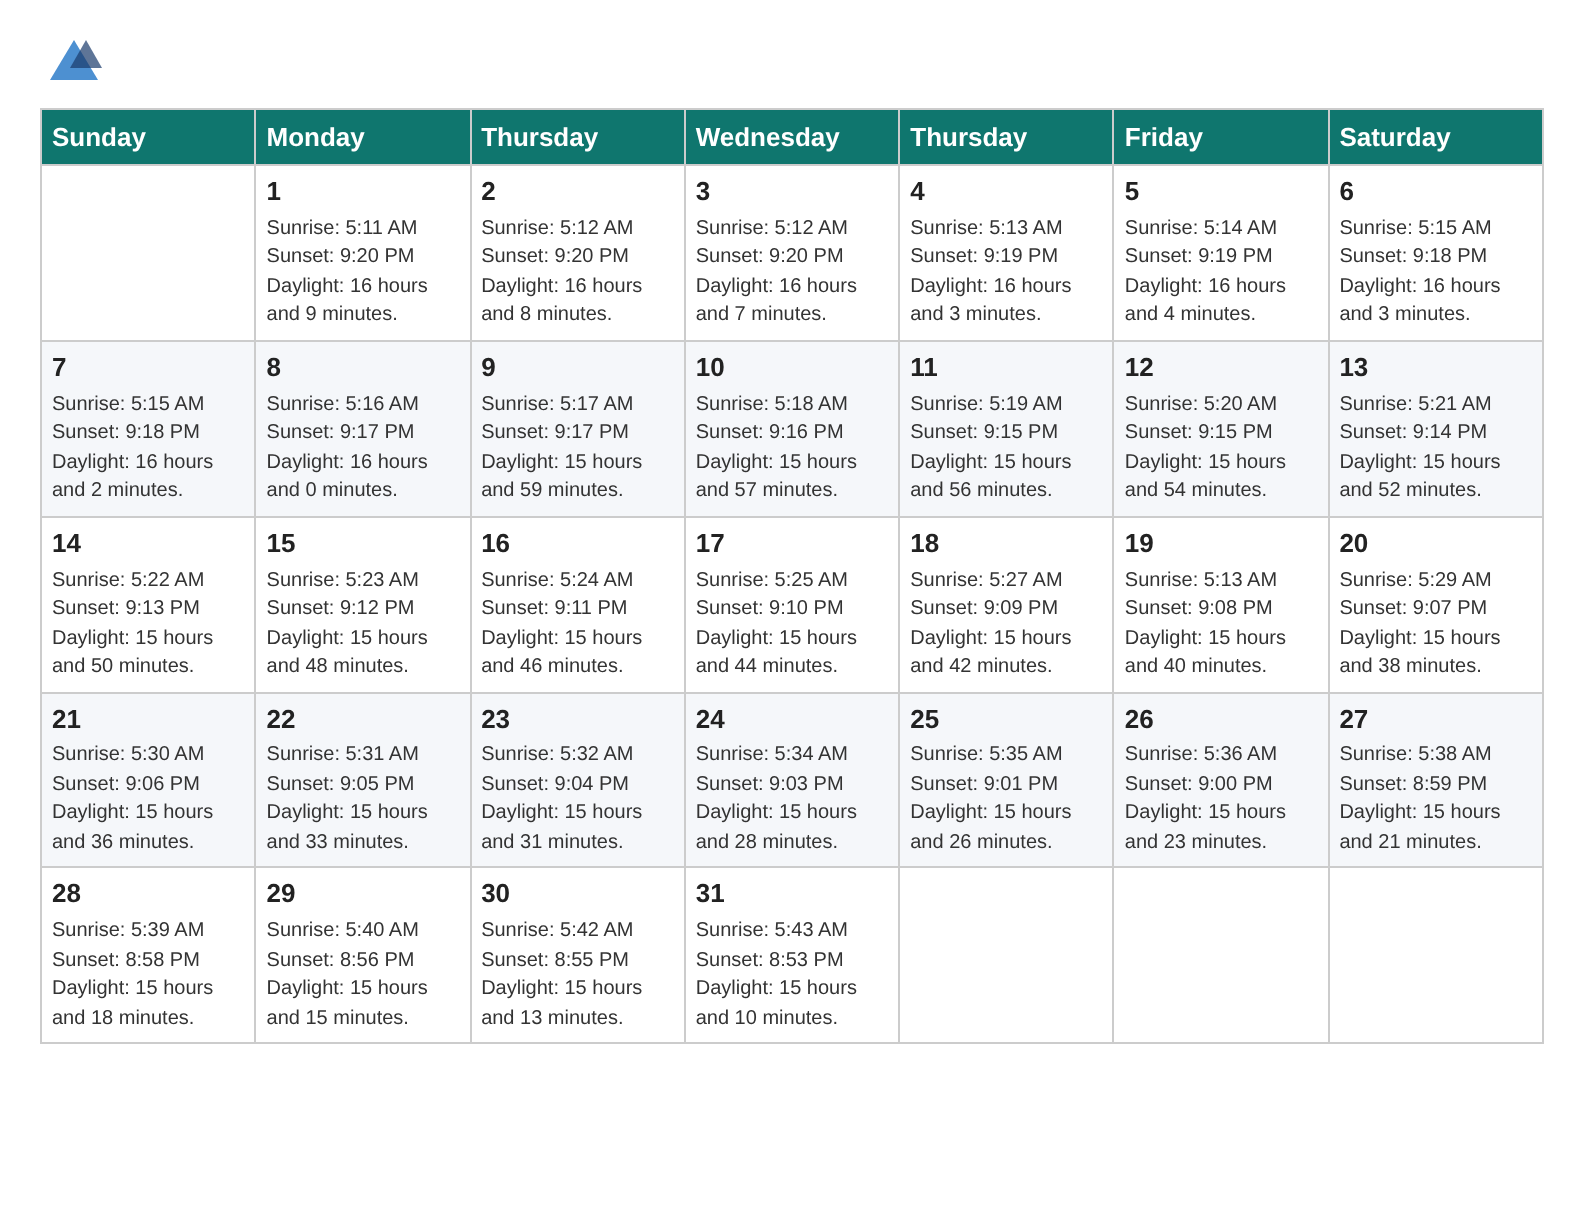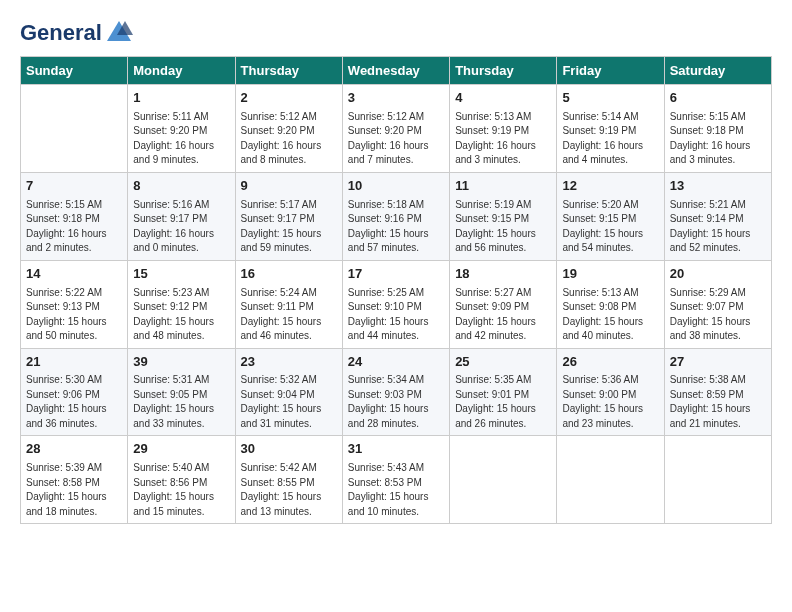--- a/index.html
+++ b/index.html
@@ -76,21 +76,20 @@
       background-color: #f9f9f9;
     }
   </style>
 </head>
 <body>
 
 <div class="header">
   <div class="logo">
     <div>
       <div style="display:flex;align-items:center;">
-        <span style="font-size:22px;font-weight:bold;color:#1a3a6b;">General</span>
         <svg width="28" height="26" viewBox="0 0 28 26" style="margin-left:3px;margin-top:-2px;">
           <polygon points="14,2 26,22 2,22" fill="#2e7dc9" opacity="0.85"></polygon>
           <polygon points="20,2 28,16 12,16" fill="#1a3a6b" opacity="0.7"></polygon>
         </svg>
       </div>
     </div>
   </div>
   <div class="title-block">
     <div class="month-title"></div>
     <div class="location"></div>
@@ -259,21 +258,21 @@
       </tr>
       <tr>
         <td>
           <span class="day-num">21</span>
           <div class="day-info">Sunrise: 5:30 AM</div>
           <div class="day-info">Sunset: 9:06 PM</div>
           <div class="day-info">Daylight: 15 hours</div>
           <div class="day-info">and 36 minutes.</div>
         </td>
         <td>
-          <span class="day-num">39</span>
+          <span class="day-num">22</span>
           <div class="day-info">Sunrise: 5:31 AM</div>
           <div class="day-info">Sunset: 9:05 PM</div>
           <div class="day-info">Daylight: 15 hours</div>
           <div class="day-info">and 33 minutes.</div>
         </td>
         <td>
           <span class="day-num">23</span>
           <div class="day-info">Sunrise: 5:32 AM</div>
           <div class="day-info">Sunset: 9:04 PM</div>
           <div class="day-info">Daylight: 15 hours</div>

